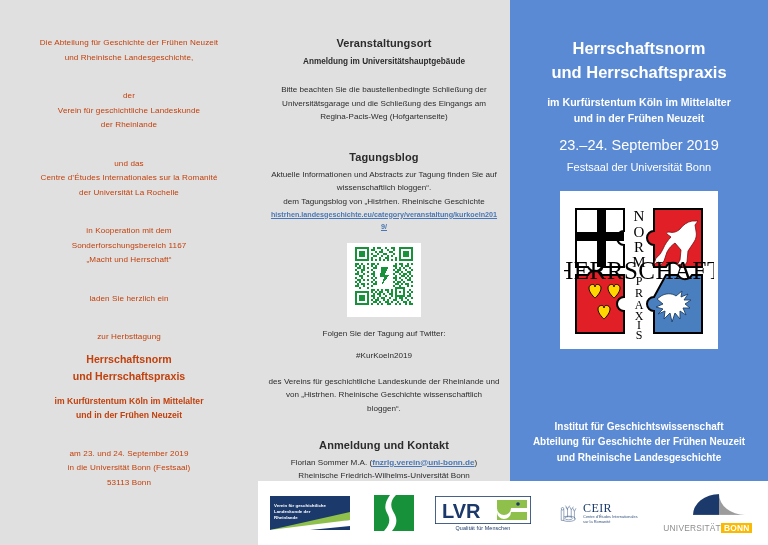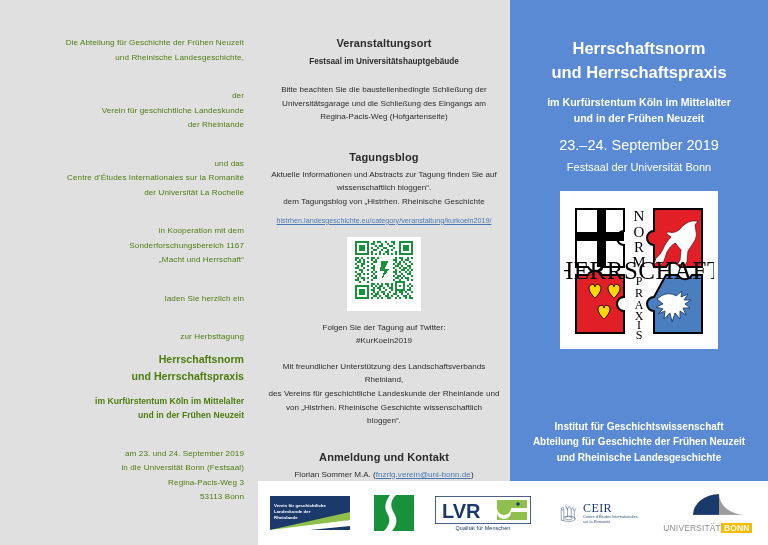--- a/index.html
+++ b/index.html
@@ -13,22 +13,22 @@
     position:relative;
     width:768px;height:545px;
     background:#e0e0e0;
     overflow:hidden;
   }
   
   .col-left{
     position:absolute;left:0;top:0;width:258px;height:545px;
     box-sizing:border-box;
     padding:36px 14px 0 14px;
-    text-align:right;
-    color:#4d7c0f;
+    text-align:center;
+    color:#c2410c;
   }
   .col-left .ln{font-size:8.1px;line-height:14.5px;letter-spacing:.1px;}
   .gap-s{height:14px;}
   .gap-l{height:24px;}
   .title-blk{margin-top:6px;}
   .title-blk .t1{font-size:10.6px;font-weight:bold;line-height:17px;}
   .title-blk .t2{font-size:8.6px;font-weight:bold;line-height:14.5px;margin-top:9px;}
   
   .col-mid{
     position:absolute;left:258px;top:0;width:252px;height:545px;
@@ -37,29 +37,29 @@
     text-align:center;
     color:#2b2b2b;
   }
   .col-mid h2{
     margin:0;font-size:11px;font-weight:bold;line-height:15px;letter-spacing:.1px;
   }
   .col-mid .sub{font-size:8.2px;font-weight:bold;line-height:14px;margin-top:4px;}
   .col-mid .ln{font-size:8.1px;line-height:13.6px;}
   .col-mid a.link{
     color:#4a77b4;text-decoration:underline;font-size:7.2px;line-height:12px;
-    display:inline-block;word-break:break-all;
+    display:inline-block;word-break:break-all;font-weight:bold;
   }
   .qr-wrap{margin-top:10px;display:flex;justify-content:center;}
   .qrbox{
     width:66px;height:66px;background:#ffffff;padding:4px;
     display:block;
   }
   .tw{font-size:8.1px;line-height:13.6px;margin-top:10px;}
-  .tw .tag{display:block;}
+  .tw .tag{display:block;margin-top:9px;}
   
   .col-right{
     position:absolute;left:510px;top:0;width:258px;height:481px;
     background:#5b8ad4;
     box-sizing:border-box;
     padding:36px 12px 0 12px;
     text-align:center;
     color:#ffffff;
   }
   .col-right .big{font-size:16.5px;font-weight:bold;line-height:24px;}
@@ -131,27 +131,26 @@
       <div class="t1">Herrschaftsnorm</div>
       <div class="t1">und Herrschaftspraxis</div>
       <div class="t2">im Kurfürstentum Köln im Mittelalter</div>
       <div class="t2" style="margin-top:0">und in der Frühen Neuzeit</div>
     </div>
 
     <div class="gap-l"></div>
 
     <div class="ln">am 23. und 24. September 2019</div>
     <div class="ln">in die Universität Bonn (Festsaal)</div>
-    <div class="ln">Regina-Pacis-Weg 3</div>
     <div class="ln">53113 Bonn</div>
   </div>
 
   <div class="col-mid">
     <h2>Veranstaltungsort</h2>
-    <div class="sub">Festsaal im Universitätshauptgebäude</div>
+    <div class="sub">Anmeldung im Universitätshauptgebäude</div>
 
     <div class="gap-s"></div>
 
     <div class="ln">Bitte beachten Sie die baustellenbedingte Schließung der</div>
     <div class="ln">Universitätsgarage und die Schließung des Eingangs am</div>
     <div class="ln">Regina-Pacis-Weg (Hofgartenseite)</div>
 
     <div style="height:26px"></div>
 
     <h2>Tagungsblog</h2>
@@ -379,21 +378,20 @@
       </div>
     </div>
 
     <div class="tw">
       <span>Folgen Sie der Tagung auf Twitter:</span>
       <span class="tag">#KurKoeln2019</span>
     </div>
 
     <div style="height:12px"></div>
 
-    <div class="ln">Mit freundlicher Unterstützung des Landschaftsverbands Rheinland,</div>
     <div class="ln">des Vereins für geschichtliche Landeskunde der Rheinlande und</div>
     <div class="ln">von „Histrhen. Rheinische Geschichte wissenschaftlich bloggen“.</div>
 
     <div style="height:22px"></div>
 
     <h2>Anmeldung und Kontakt</h2>
     <div style="height:3px"></div>
     <div class="ln">
       <span>Florian Sommer M.A. (</span><a class="link" style="font-size:8.1px" href="#">fnzrlg.verein@uni-bonn.de</a><span>)</span>
     </div>

